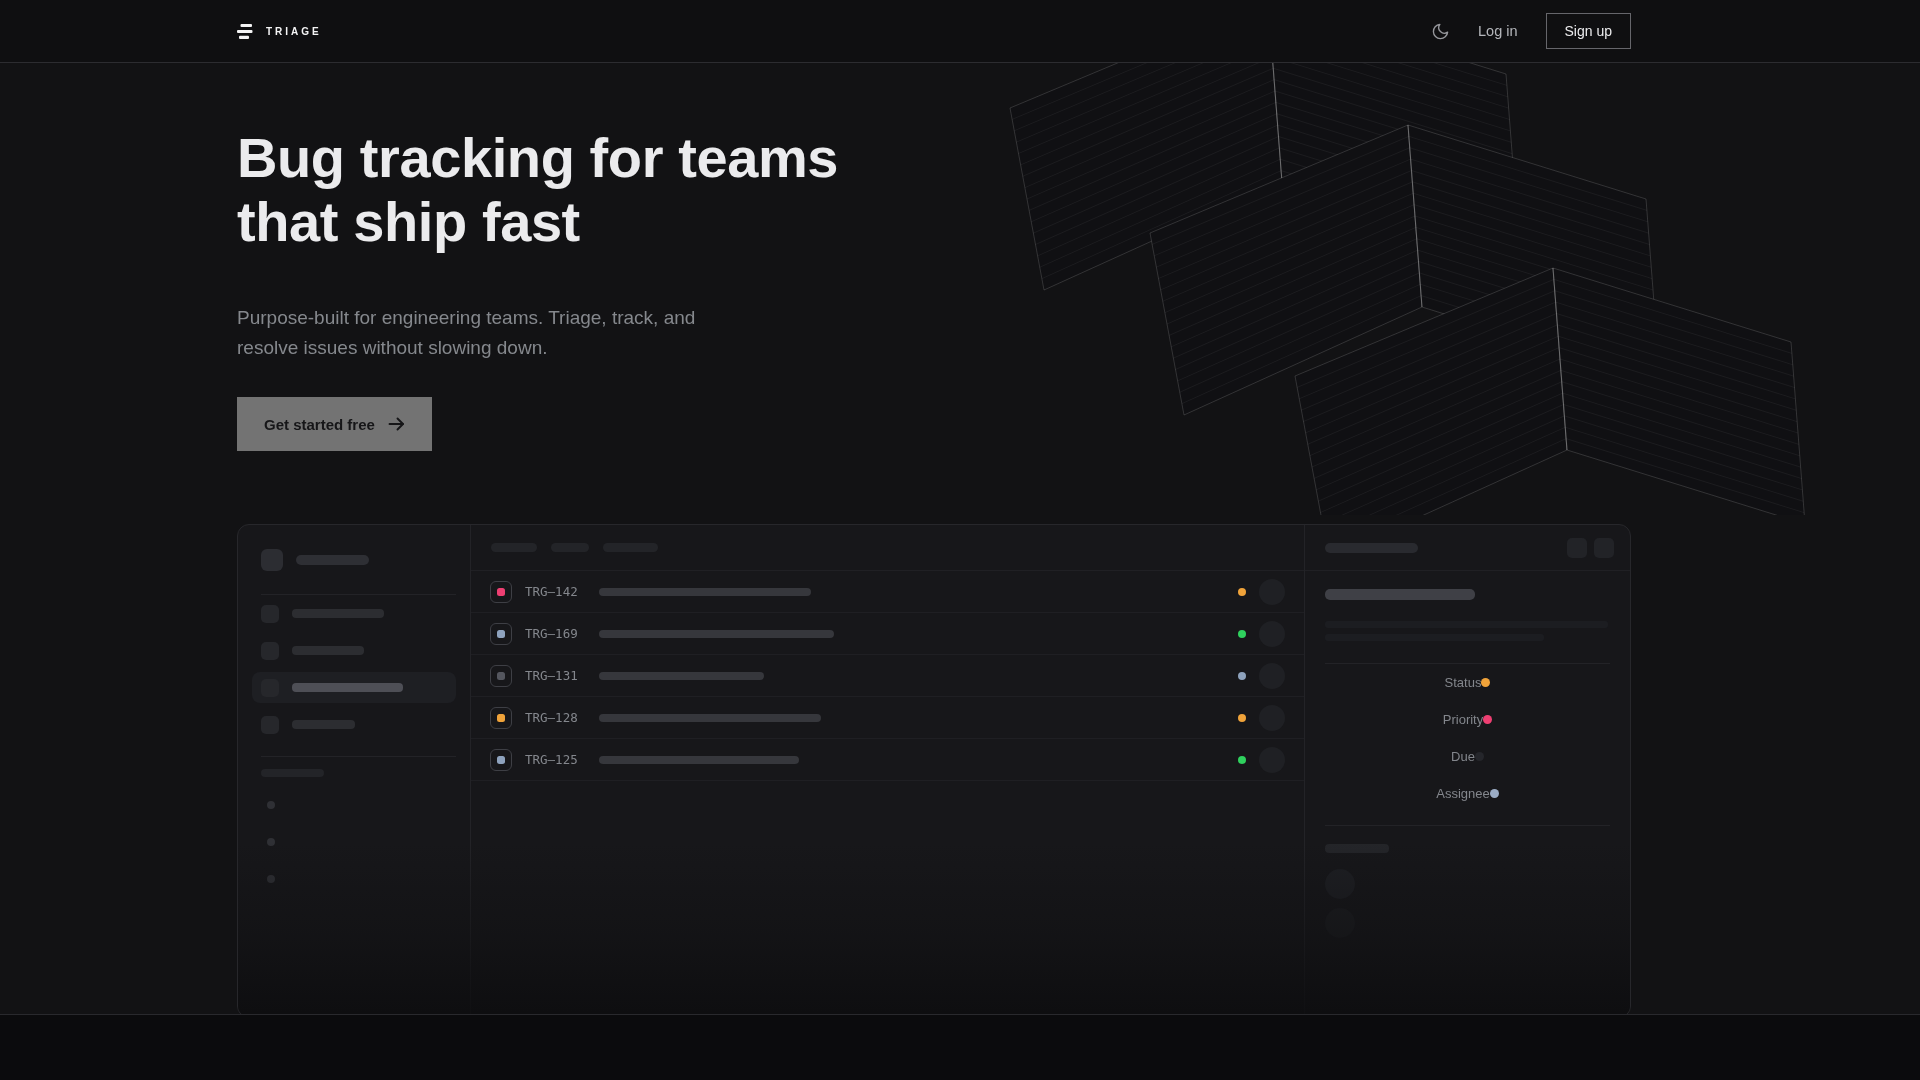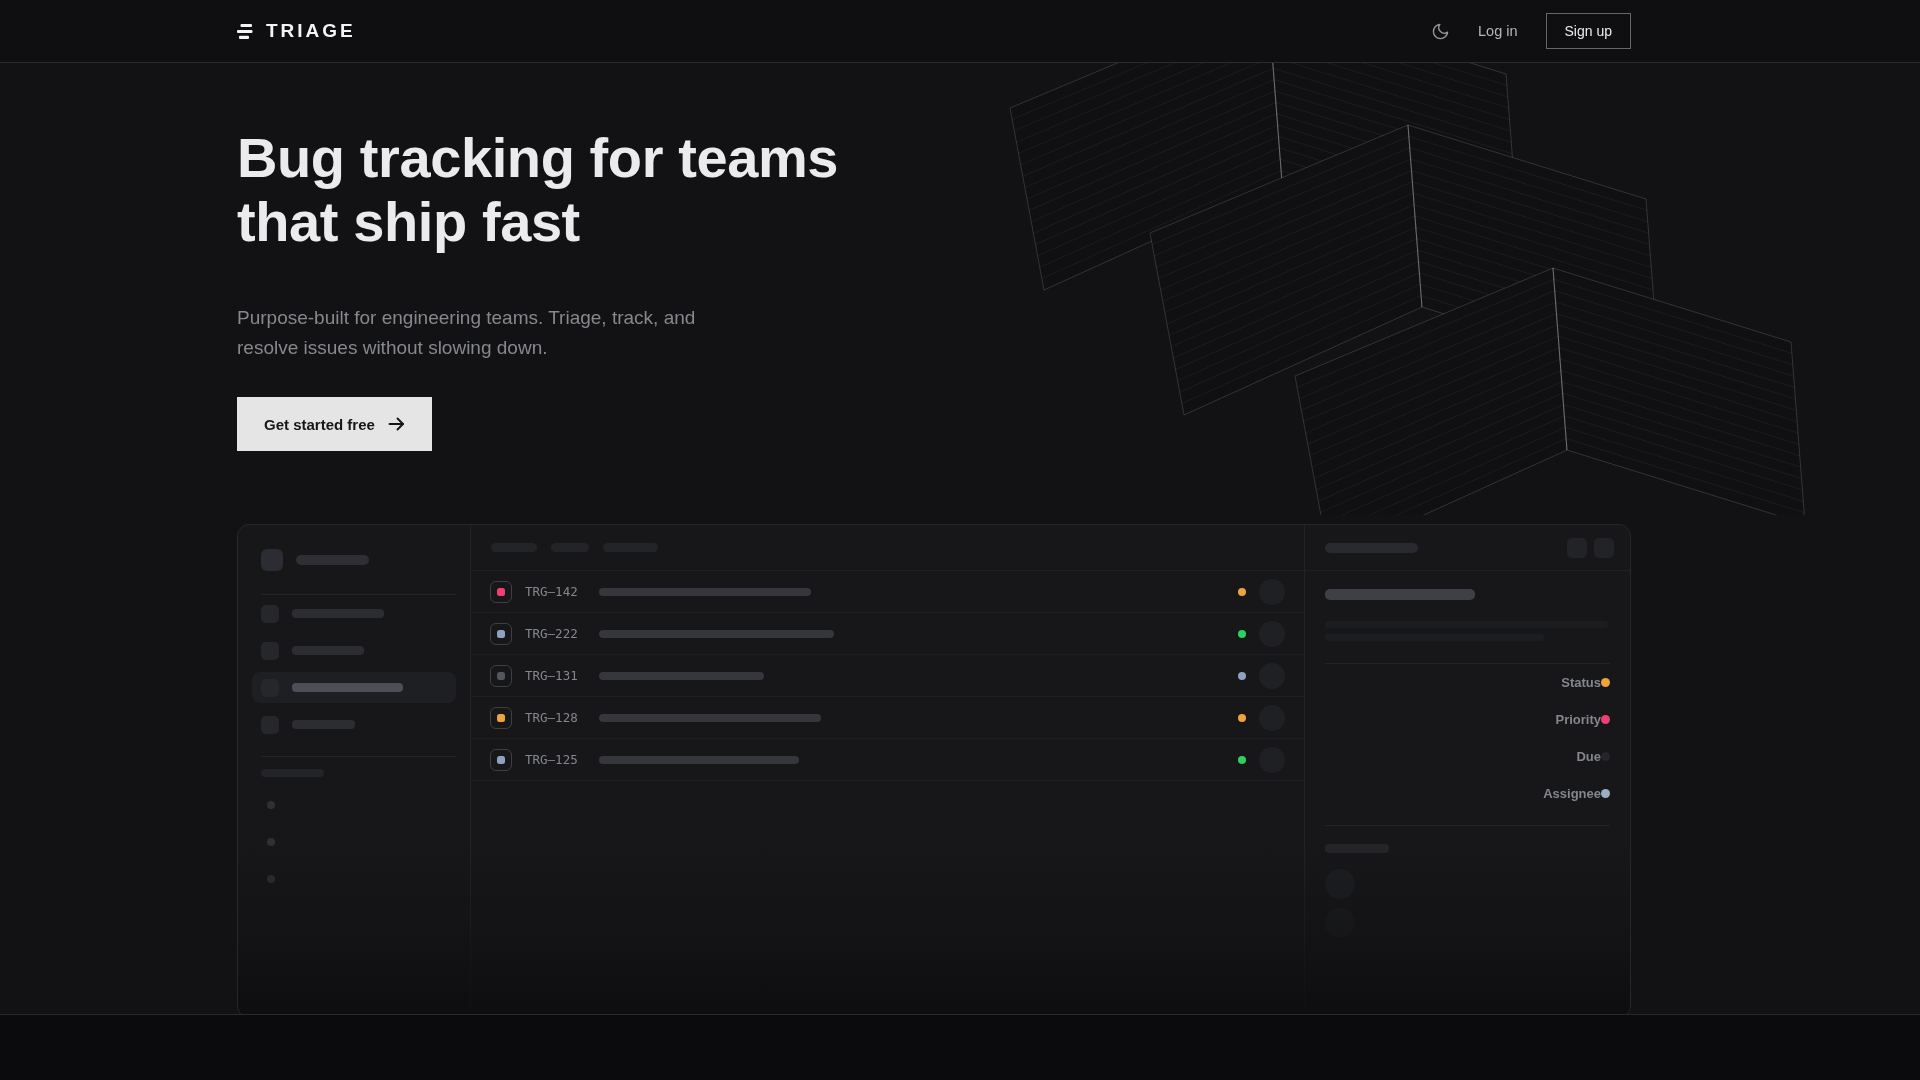--- a/index.html
+++ b/index.html
@@ -15,21 +15,21 @@
   .header {
     position:absolute; left:0; top:0; width:1920px; height:63px;
     background:#0f0f11; border-bottom:1px solid #2c2c30; z-index:6;
   }
   .header-inner {
     position:absolute; left:237px; right:289px; top:0; bottom:0;
     display:flex; align-items:center; justify-content:space-between;
   }
   .logo { display:flex; align-items:center; gap:11px; cursor:default; }
   .logo-mark { display:block; }
-  .logo-text { font-size:19px; font-weight:700; letter-spacing:3px; color:#f4f4f5; }
+  .logo-text { font-size:10px; font-weight:700; letter-spacing:3px; color:#f4f4f5; }
   .nav-right { display:flex; align-items:center; gap:28px; }
   .theme-toggle { background:none; border:none; cursor:pointer; display:flex; align-items:center; }
   .login-link { font-size:14.5px; color:#b4b6bb; text-decoration:none; cursor:pointer; background:none; border:none; font-family:inherit; }
   .signup-btn {
     background:transparent; border:1px solid #66666b; color:#ececee;
     font-size:14px; font-weight:500; padding:9px 18px; cursor:pointer; font-family:inherit;
   }
 
   
   .hero-art { position:absolute; left:0; top:63px; z-index:1; pointer-events:none; }
@@ -38,21 +38,21 @@
     font-size:56px; line-height:64px; font-weight:700; letter-spacing:-0.4px; color:#ebebed;
   }
   .hero-h1 span { display:block; }
   .hero-sub {
     position:absolute; left:237px; top:303px; z-index:2;
     font-size:19px; line-height:30px; color:#85888d;
   }
   .hero-sub span { display:block; }
   .cta-btn {
     position:absolute; left:237px; top:397px; z-index:2;
-    height:54px; padding:0 27px; background:#e5e5e5; border:none; cursor:pointer;
+    height:54px; padding:0 27px; background:#737373; border:none; cursor:pointer;
     display:flex; align-items:center; gap:13px;
     font-size:15px; font-weight:700; color:#161618; font-family:inherit;
   }
 
   
   .card {
     position:absolute; left:237px; top:524px; width:1394px; height:494px; z-index:2;
     background:#17171a; border:1px solid #27272b; border-radius:12px;
     display:flex; overflow:hidden;
   }
@@ -102,21 +102,21 @@
   .det { width:325px; display:flex; flex-direction:column; }
   .det-header { height:46px; border-bottom:1px solid #202024; display:flex; align-items:center; padding:0 16px 0 20px; flex:none; }
   .det-h-bar { width:93px; height:10px; border-radius:5px; background:#292a2f; }
   .det-h-spacer { flex:1; }
   .det-h-sq { width:20px; height:20px; border-radius:5px; background:#222327; margin-left:7px; cursor:pointer; }
   .det-body { padding:0 20px; }
   .det-title-bar { margin-top:18px; width:150px; height:11px; border-radius:5px; background:#3f4046; }
   .det-desc1 { margin-top:21px; width:283px; height:7px; border-radius:3px; background:#1c1d21; }
   .det-desc2 { margin-top:6px; width:219px; height:7px; border-radius:3px; background:#1c1d21; }
   .det-div { height:1px; background:#232327; margin-top:22px; }
-  .det-field { height:37px; display:flex; align-items:center; justify-content:flex-end;font-weight:bold; }
+  .det-field { height:37px; display:flex; align-items:center; justify-content:center; }
   .det-field-label { font-size:13px; color:#83868c; }
   .det-field-dot { width:9px; height:9px; border-radius:50%; }
   .det-div2 { height:1px; background:#232327; margin-top:13px; }
   .det-bar2 { margin-top:18px; width:64px; height:9px; border-radius:4px; background:#242529; }
   .det-circle1 { margin-top:16px; width:30px; height:30px; border-radius:50%; background:#1e1f23; }
   .det-circle2 { margin-top:9px; width:30px; height:30px; border-radius:50%; background:#1c1d20; }
 
   .card-fade {
     position:absolute; left:0; right:0; bottom:0; height:175px; pointer-events:none;
     background:linear-gradient(180deg, rgba(18,18,20,0) 0%, rgba(15,15,17,0.5) 55%, rgba(12,12,14,0.85) 100%);
@@ -322,21 +322,21 @@
           <div class="row-id">TRG–142</div>
           <div class="row-bar" style="width: 212px;"></div>
           <div class="row-spacer"></div>
           <div class="row-status" style="background: rgb(240, 163, 58);"></div>
           <div class="row-avatar"></div>
         </div>
         <div class="row">
           <div class="row-icon">
             <div style="display: block; width: 8px; height: 8px; border-radius: 2.5px; background: rgb(142, 162, 189);"></div>
           </div>
-          <div class="row-id">TRG–222</div>
+          <div class="row-id">TRG–169</div>
           <div class="row-bar" style="width: 235px;"></div>
           <div class="row-spacer"></div>
           <div class="row-status" style="background: rgb(47, 209, 94);"></div>
           <div class="row-avatar"></div>
         </div>
         <div class="row">
           <div class="row-icon">
             <div style="display: block; width: 8px; height: 8px; border-radius: 2.5px; background: rgb(84, 86, 94);"></div>
           </div>
           <div class="row-id">TRG–131</div>

